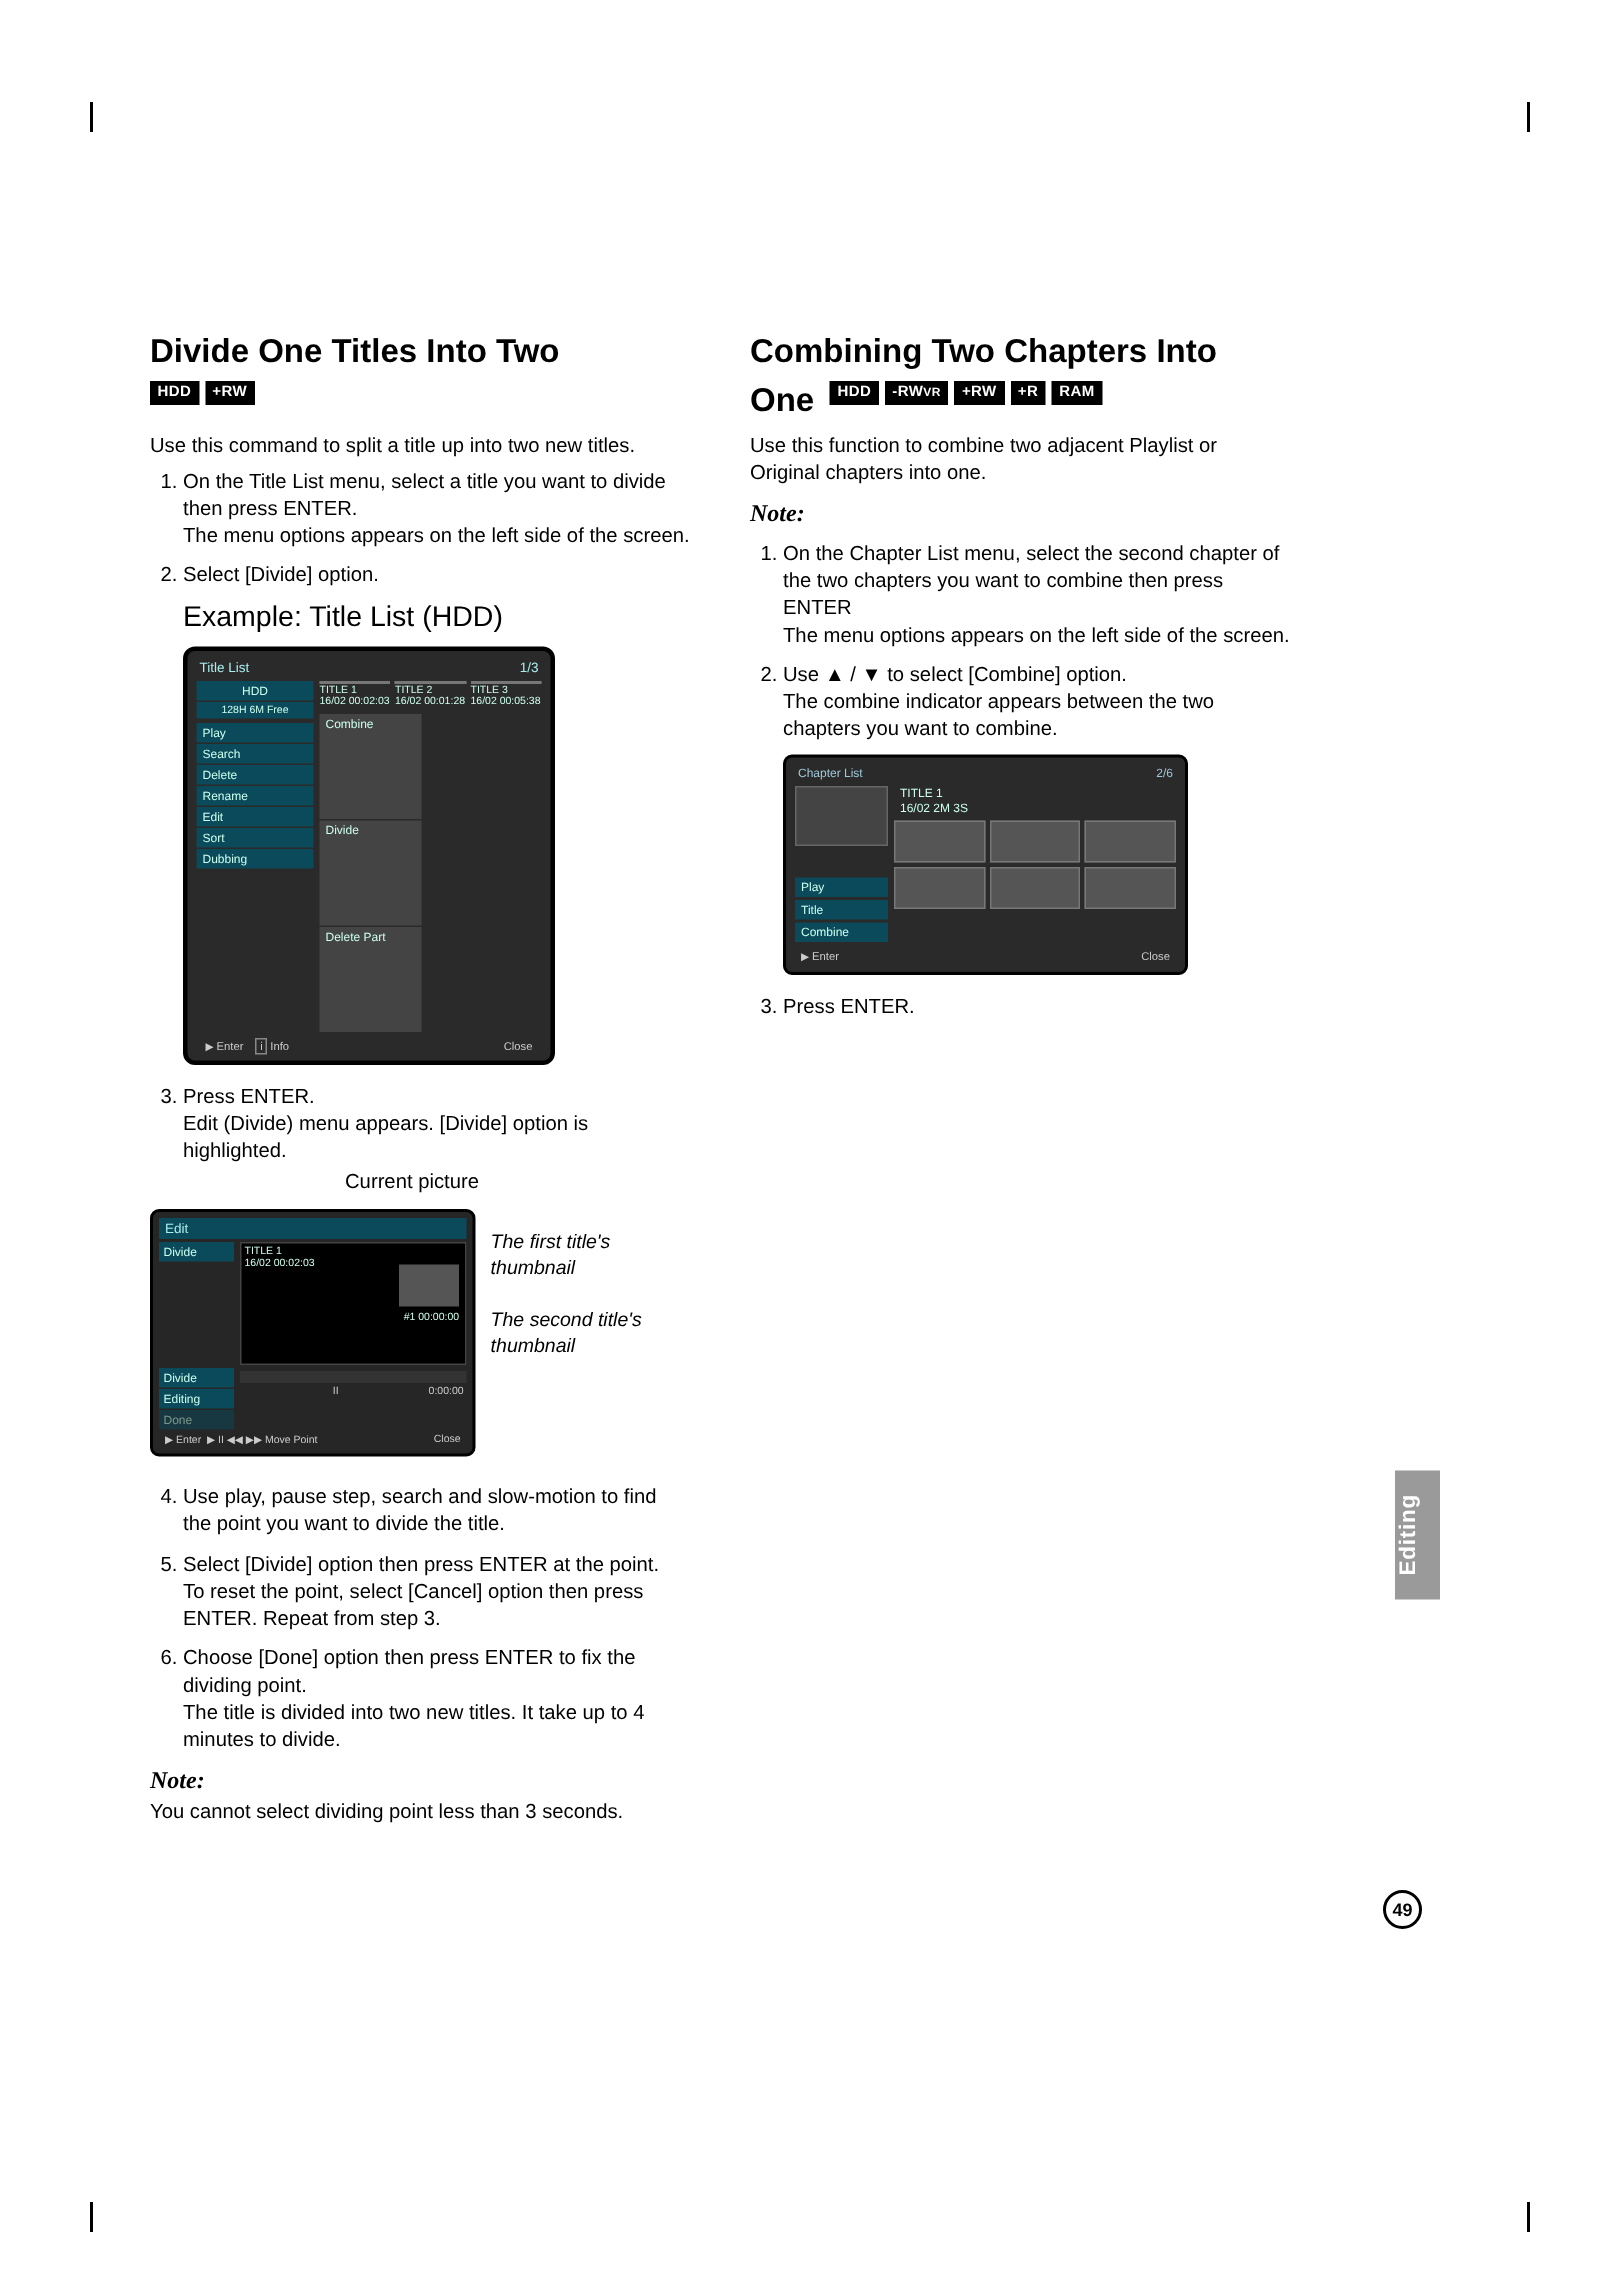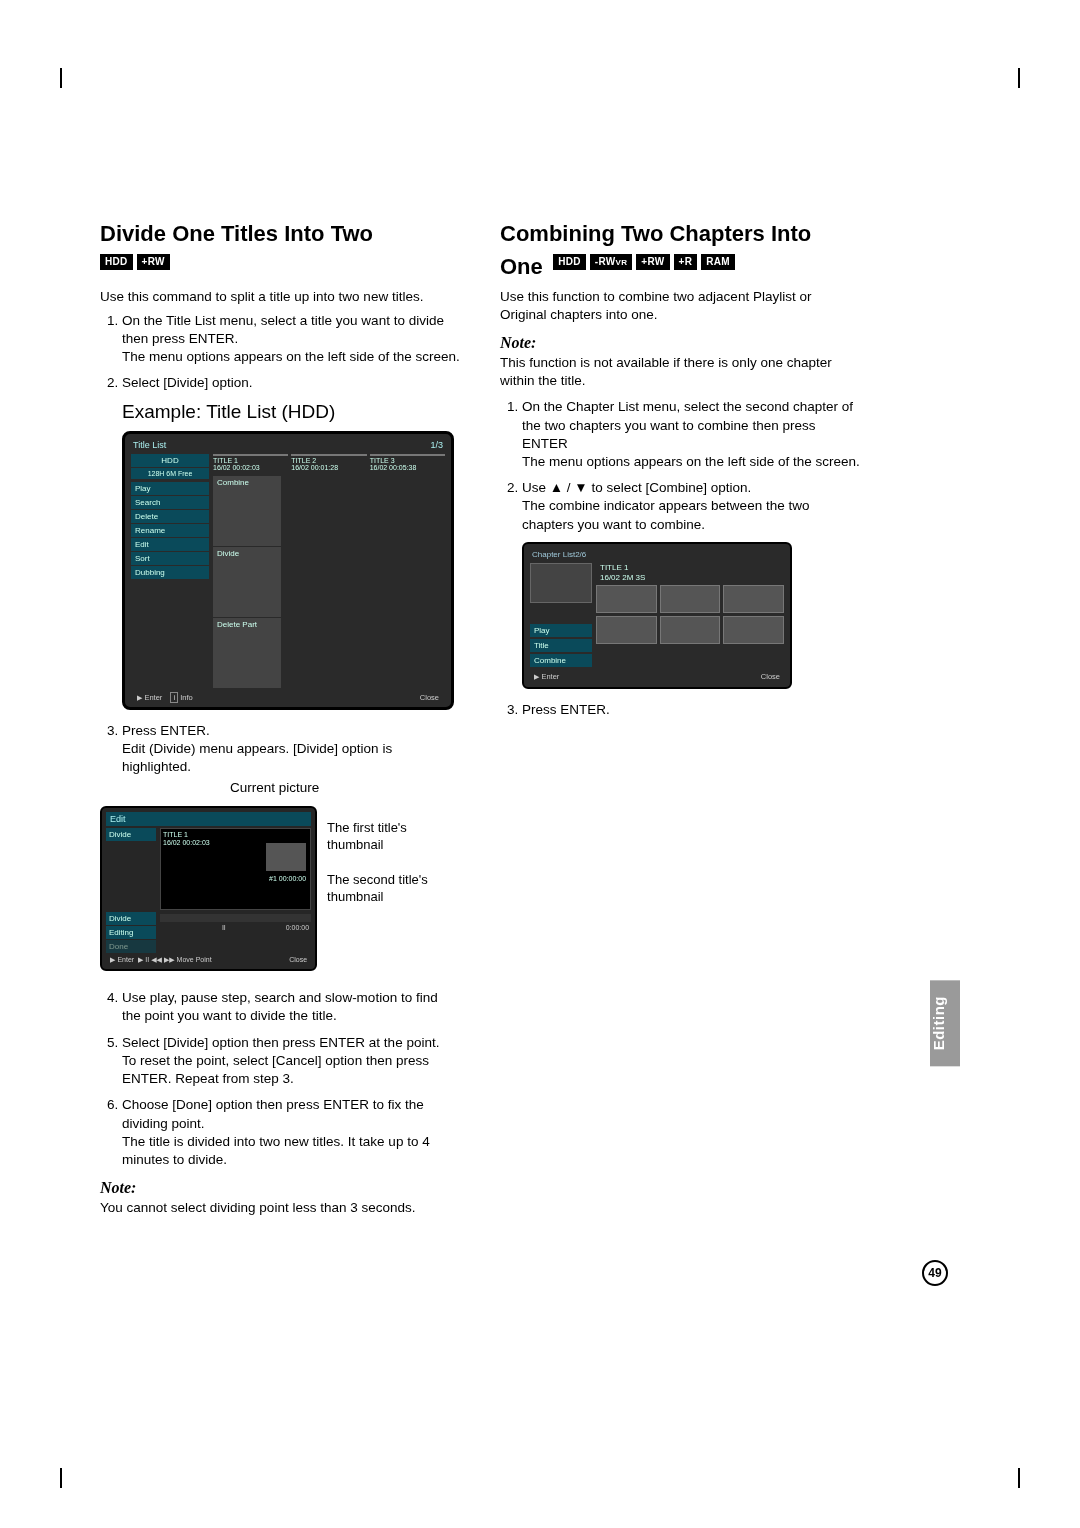--- a/index.html
+++ b/index.html
@@ -27,21 +27,21 @@
   .run-in { display: inline; font-size: 22px; font-weight: bold; vertical-align: middle; }
   .badges { display: inline-flex; gap: 4px; margin-bottom: 10px; vertical-align: middle; }
   .badge { background: #000; color: #fff; font-size: 10px; font-weight: bold; padding: 2px 5px; letter-spacing: .3px; white-space: nowrap; line-height: 1.2; }
   .badge sub { font-size: 8px; vertical-align: baseline; }
   p, li { font-size: 13.5px; line-height: 1.35; }
   ol { list-style: decimal; padding-left: 22px; margin-top: 6px; }
   li { margin-bottom: 8px; }
   .indent { margin-left: 22px; margin-top: 2px; margin-bottom: 4px; font-size: 19px; }
   .note-h { font-weight: bold; font-style: italic; font-size: 16px; margin-top: 10px; margin-bottom: 2px; font-family: Georgia, serif; }
   .screenshot {
-    width: 332px;
+    width: 248px;
     background: #2a2a2a;
     border: 3px solid #000;
     border-radius: 8px;
     margin: 8px 0 12px 22px;
     padding: 6px 6px 3px 6px;
     color: #9fc8d9;
     font-size: 9px;
     position: relative;
   }
   .ss-title-row { display:flex; justify-content: space-between; font-size: 9px; color:#aee; padding: 0 2px 4px; }
@@ -68,28 +68,28 @@
   .edit-left { width:50px; display:flex; flex-direction:column; gap:1px;}
   .edit-left div{ background:#0a4a5a; font-size:8px; padding:2px 3px; color:#cfe;}
   .edit-main { flex:1; background:#000; height:82px; position:relative; border:1px solid #444;}
   .edit-info { position:absolute; top:2px; left:2px; font-size:7px; color:#cfe; line-height:1.1;}
   .mini-thumb { position:absolute; right:4px; top:14px; width:40px; height:28px; background:#555; }
   .mini-lab { position:absolute; right:4px; top:46px; font-size:7px; color:#cfe;}
   .timeline { height:8px; background:#333; margin-top:2px;}
   .edit-bottom { display:flex; justify-content:space-between; align-items:center; padding:2px 2px 0;}
   .edit-bottom span { font-size:7px; color:#ccc;}
   .edit-footer { display:flex; justify-content:space-between; font-size:7px; color:#ccc; padding:3px 4px 1px;}
-  .side-callouts { font-size:13px; line-height:1.3;}
+  .side-callouts { font-size:13px; line-height:1.3;font-style:italic;}
   .side-callout-group { display:flex; align-items:flex-start; gap:10px;}
   .side-callout-col { display:flex; flex-direction:column; gap:18px; padding-top:22px;}
   .chapter-ss {
     width: 270px; margin: 8px 0 12px 22px;
     border:2px solid #000; border-radius:6px; background:#2a2a2a; padding:6px; color:#aee; font-size:8px;
   }
-  .chapter-ss .ctop { display:flex; padding:0 2px 4px; color:#9fc8d9;}
+  .chapter-ss .ctop { display:flex; justify-content:space-between; padding:0 2px 4px; color:#9fc8d9;}
   .chapter-ss .cbody { display:flex; gap:4px;}
   .chapter-ss .cleft { width:62px; display:flex; flex-direction:column; gap:1px;}
   .chapter-ss .cleft .mini { height:40px; background:#444; border:1px solid #666;}
   .chapter-ss .cleft .mitem { background:#0a4a5a; font-size:8px; padding:2px 4px; color:#cfe; margin-top:1px;}
   .chapter-ss .cright { flex:1;}
   .cinfo { font-size:8px; color:#cfe; line-height:1.2; padding-left:4px; margin-bottom:3px;}
   .cthumbrow { display:flex; gap:3px; margin-bottom:3px;}
   .cthumb { flex:1; height:28px; background:#555; border:1px solid #777;}
   .cfooter { display:flex; justify-content:space-between; font-size:7.5px; color:#ccc; padding:5px 4px 0;}
   .side-tab {
@@ -266,21 +266,20 @@
           <span class="badge">-RW<sub>VR</sub></span>
           <span class="badge">+RW</span>
           <span class="badge">+R</span>
           <span class="badge">RAM</span>
         </span>
       </div>
 
       <p style="margin-top:8px;">Use this function to combine two adjacent Playlist or Original chapters into one.</p>
 
       <div class="note-h">Note:</div>
-      <p>This function is not available if there is only one chapter within the title.</p>
 
       <ol style="margin-top:8px;">
         <li style="white-space:pre-line"><span>On the Chapter List menu, select the second chapter of the two chapters you want to combine then press ENTER
 The menu options appears on the left side of the screen.</span></li>
         <li style="white-space:pre-line"><span>Use ▲ / ▼ to select [Combine] option.
 The combine indicator appears between the two chapters you want to combine.</span></li>
       </ol>
 
       <div class="chapter-ss">
         <div class="ctop">

